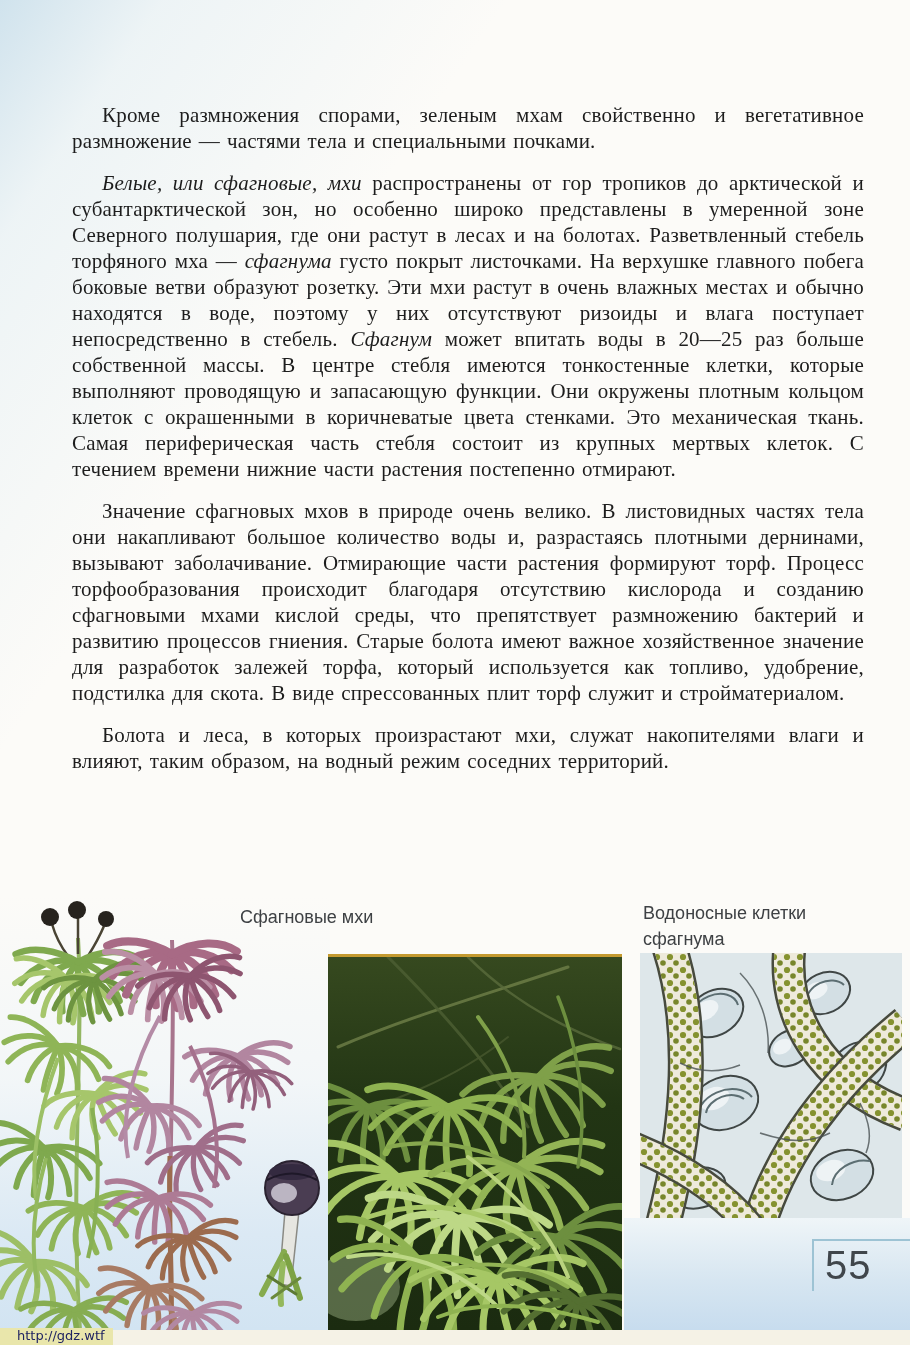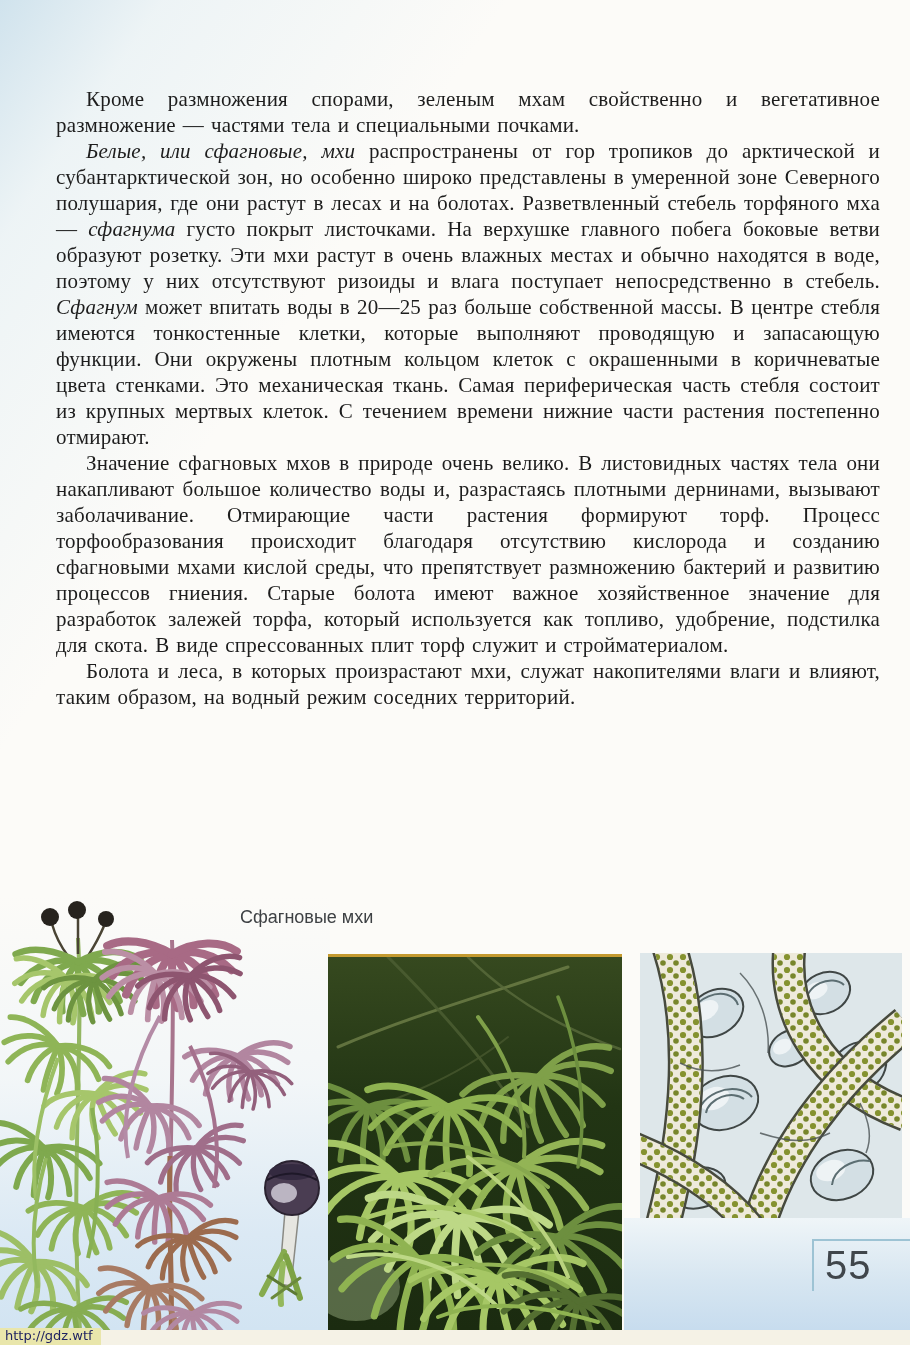--- a/index.html
+++ b/index.html
@@ -10,21 +10,21 @@
   }
   .corner-wash{
     position:absolute;left:0;top:0;width:100%;height:100%;pointer-events:none;
     background:linear-gradient(124deg, rgba(172,207,228,0.55) 0%, rgba(203,227,240,0.30) 9%, rgba(255,255,255,0) 28%);
   }
   .text-block{
     position:absolute;left:56px;top:86px;width:824px;
     font-size:21px;line-height:26px;text-align:justify;
     color:#1d1d1d;letter-spacing:0.2px;word-spacing:1.5px;
   }
-  .text-block p{margin:0;text-indent:30px;}
+  .text-block p{margin:16px;text-indent:30px;}
   .text-block i{}
   .caption{
     position:absolute;font-family:"Liberation Sans",sans-serif;
     font-size:18px;line-height:26px;color:#3e4144;
   }
   .caption-left{left:240px;top:904px;}
   .caption-right{left:643px;top:900px;width:232px;}
   .illustration{
     position:absolute;left:0;top:896px;width:330px;height:434px;
     background:linear-gradient(to bottom, rgba(236,243,249,0) 0%, rgba(226,238,248,0.35) 42%, #dbe9f4 78%, #d2e4f2 100%);
@@ -45,21 +45,21 @@
   .bracket-left{position:absolute;left:188px;top:21px;width:2px;height:52px;background:#9dc3d4;}
   .page-number{
     position:absolute;left:201px;top:26px;
     font-family:"Liberation Sans",sans-serif;font-size:40px;line-height:42px;
     color:#40464b;letter-spacing:1px;
   }
   .bottom-strip{
     position:absolute;left:0;top:1330px;width:910px;height:15px;background:#f5f2e6;
   }
   .watermark{
-    position:absolute;left:0;top:1328px;padding:1px 8px 2px 5px;
+    position:absolute;left:0;top:1328px;padding:1px 8px 2px 17px;
     background:#e9e6ab;color:#1f2361;
     font-family:"DejaVu Sans",sans-serif;font-size:13px;line-height:14px;
   }
   svg{display:block;}
 </style>
 </head>
 <body>
 
 <div class="page">
 
@@ -197,20 +197,21 @@
         <path d="M140 200 C180 230 220 270 240 320" stroke="#b9d37e" stroke-width="4"></path>
         <path d="M60 190 C110 180 170 190 220 230" stroke="#87a84e" stroke-width="4"></path>
         <path d="M150 60 C180 100 200 150 196 200" stroke="#7fa049" stroke-width="4"></path>
         <path d="M230 40 C250 90 260 150 250 210" stroke="#6d8f3f" stroke-width="3.5"></path>
         <path d="M20 300 C70 290 130 310 170 350" stroke="#bdd886" stroke-width="4"></path>
         <path d="M110 360 C160 340 220 350 270 365" stroke="#8fb351" stroke-width="4"></path>
       </g>
     </svg>
   </div>
 
+  <div class="caption caption-right">Водоносные клетки сфагнума</div>
 
   <div class="cells">
     <svg width="262" height="265" viewBox="0 0 262 265">
       <defs>
         <pattern id="cdots" width="13" height="13" patternUnits="userSpaceOnUse">
           <circle cx="4" cy="4" r="3.1" fill="#85922f"></circle>
           <circle cx="10" cy="10" r="2.8" fill="#78862b"></circle>
         </pattern>
       </defs>
       <rect x="0" y="0" width="262" height="265" fill="#dee7ea"></rect>

